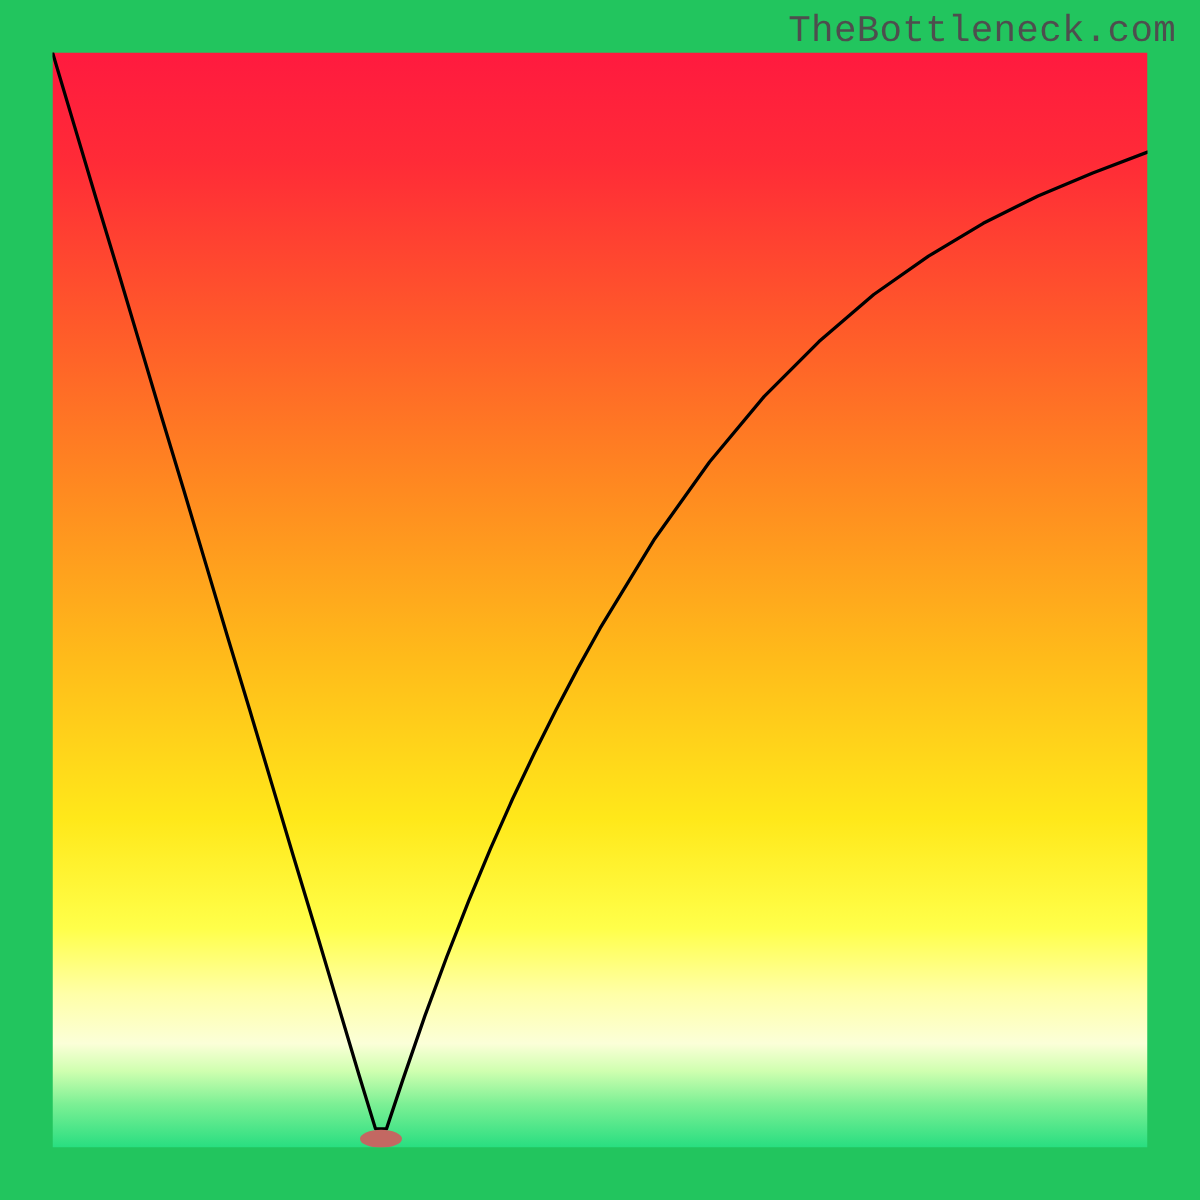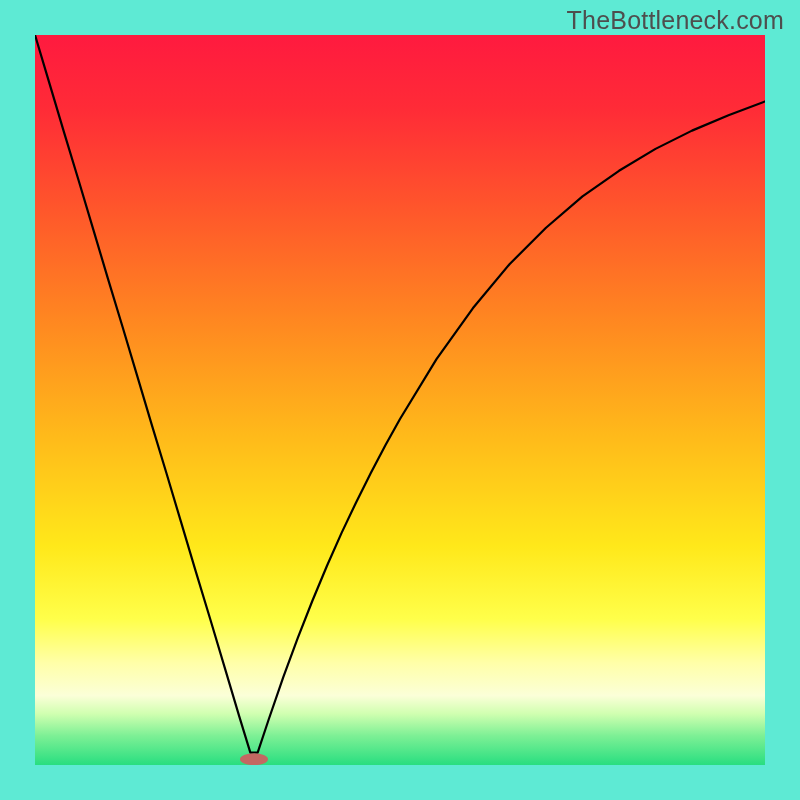--- a/index.html
+++ b/index.html
@@ -10,21 +10,22 @@
     background: #000;
     font-family: Arial, Helvetica, sans-serif;
     overflow: hidden;
   }
   .frame {
     position: absolute;
     left: 0;
     top: 0;
     width: 800px;
     height: 800px;
-    background: #5eead4;
+    background: #22c55e;
+    font-family: Liberation Mono, monospace;
   }
   .plot {
     position: absolute;
     left: 35px;
     top: 35px;
     width: 730px;
     height: 730px;
     display: block;
   }
   .watermark {

